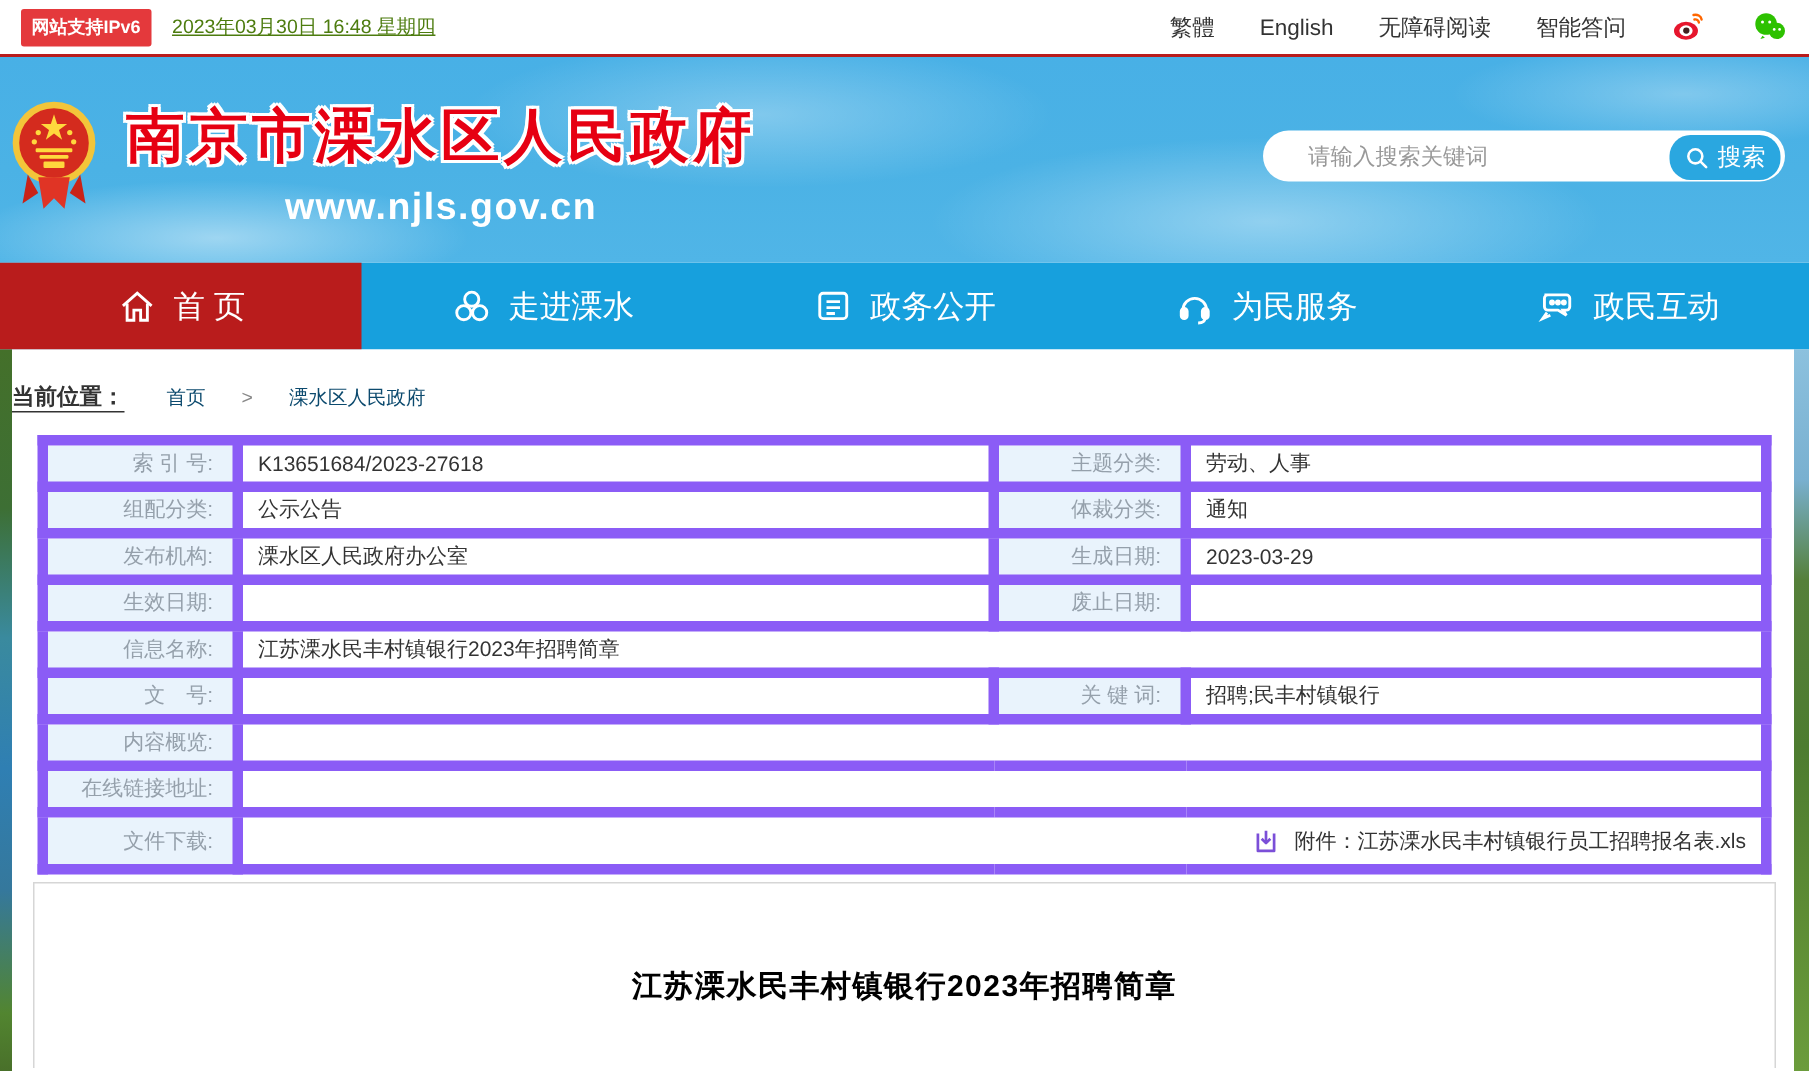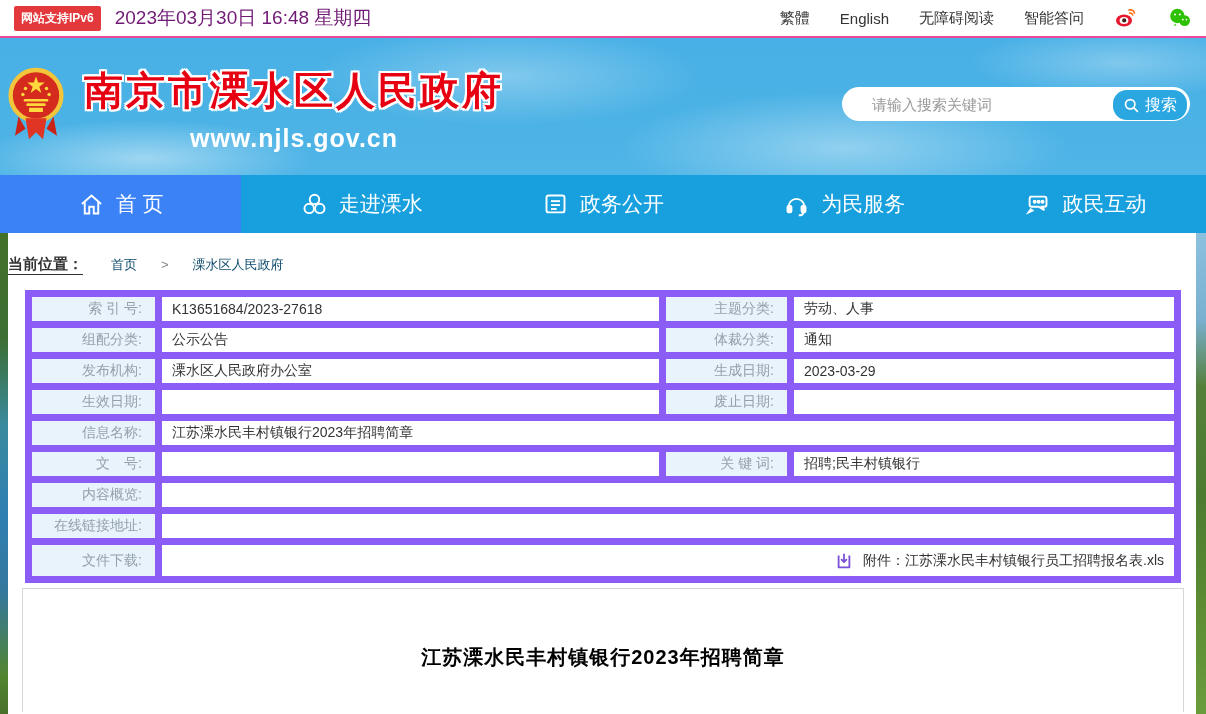--- a/index.html
+++ b/index.html
@@ -2,24 +2,24 @@
 <html><head>
 <meta charset="utf-8">
 <style>
   * { margin:0; padding:0; box-sizing:border-box; }
   html,body { width:1206px; height:714px; overflow:hidden; background:#fff;
     font-family:"Liberation Sans","DejaVu Sans",sans-serif; }
   #page { position:relative; width:1206px; height:714px; }
 
   
   #topbar { height:38px; background:#fff; display:flex; align-items:center;
-    padding:0 14px; border-bottom:2px solid #ec4899; }
+    padding:0 14px; border-bottom:2px solid #b91c1c; }
   .ipv6-badge { background:#e4393c; color:#fff; font-size:12px; padding:4px 7px;
     border-radius:2px; font-weight:bold; }
-  .topbar-date { margin-left:14px; font-size:19px; color:#701a75; }
+  .topbar-date { margin-left:14px; font-size:13px; color:#4d7c0f;text-decoration:underline; }
   .topbar-right { margin-left:auto; display:flex; align-items:center; gap:30px; }
   .topbar-link { font-size:15px; color:#333; cursor:pointer; text-decoration:none; }
   .topbar-ico { width:24px; height:24px; display:inline-flex; cursor:pointer; }
 
   
   #header { position:relative; height:137px;
     background:
       radial-gradient(ellipse 240px 55px at 12% 88%, rgba(255,255,255,.45), transparent 70%),
       radial-gradient(ellipse 280px 70px at 42% 28%, rgba(255,255,255,.30), transparent 70%),
       radial-gradient(ellipse 320px 80px at 70% 80%, rgba(255,255,255,.38), transparent 70%),
@@ -40,21 +40,21 @@
   #search-input::placeholder { color:#999; }
   #search-btn { position:absolute; right:3px; top:3px; height:30px; width:74px;
     background:#2aa7e0; border:none; border-radius:14px; color:#fff; font-size:16px;
     display:flex; align-items:center; justify-content:center; gap:5px; cursor:pointer;
     font-family:inherit; }
 
   
   #nav { height:58px; display:flex; background:#17a0dd; }
   .nav-item { flex:1; display:flex; align-items:center; justify-content:center; gap:11px;
     color:#fff; font-size:21px; cursor:pointer; }
-  .nav-item.active { background:#3b82f6; }
+  .nav-item.active { background:#b91c1c; }
   .nav-ico { width:27px; height:27px; display:inline-flex; }
 
   
   #edge-left { position:absolute; left:0; top:233px; width:8px; height:481px;
     background:linear-gradient(180deg,#44702a 0%,#3d6f34 22%,#3a8a9e 40%,#2f7fb3 58%,#35789c 75%,#528530 92%,#49702a 100%); }
   #edge-right { position:absolute; right:0; top:233px; width:10px; height:481px;
     background:linear-gradient(180deg,#8cc1de 0%,#79b0d0 18%,#55803a 32%,#4d7c30 55%,#5d8c34 78%,#6b9c3c 100%); }
   #content { position:relative; margin:0 10px 0 8px; background:#fff; height:481px; }
 
   #breadcrumb { padding:22px 0 16px 0; font-size:13px; color:#666;

